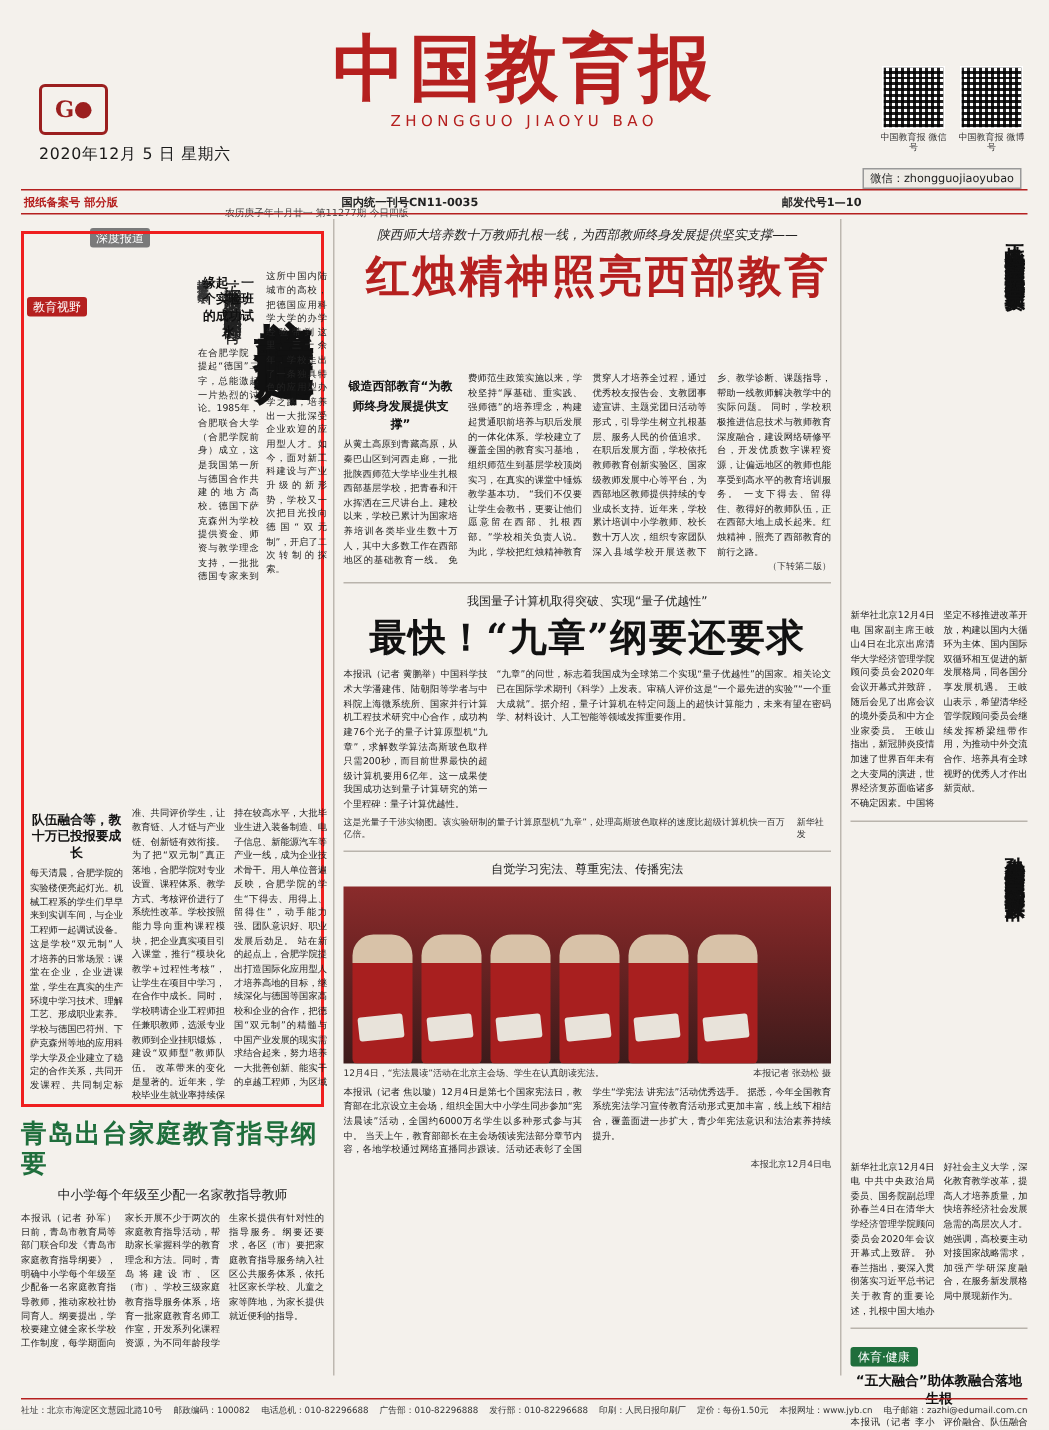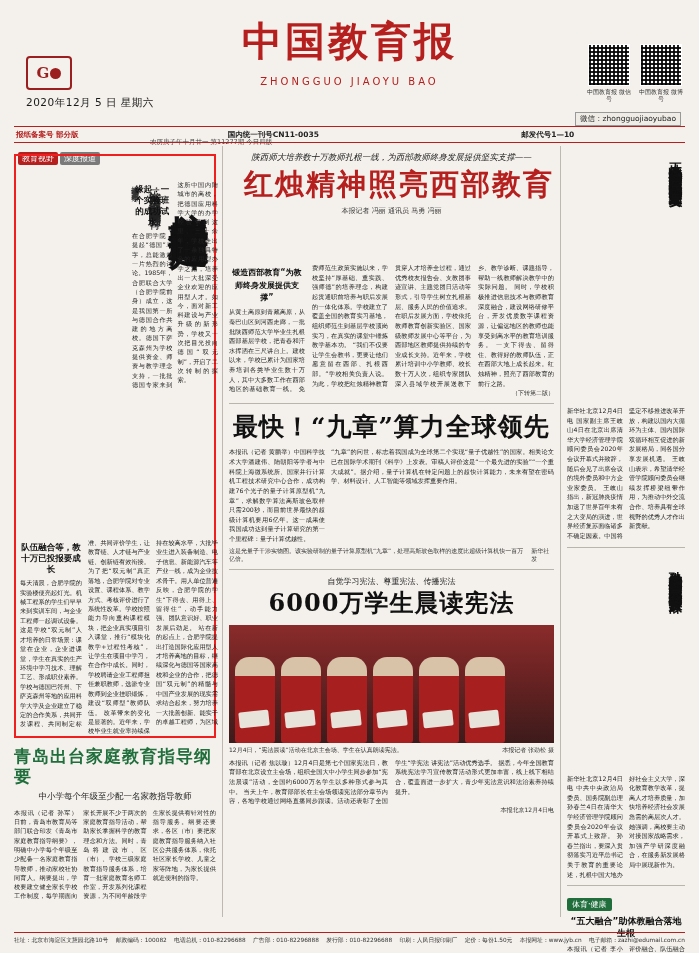--- a/index.html
+++ b/index.html
@@ -48,21 +48,21 @@
     position:absolute;left:150px;top:99px;
     font-size:6.5px;color:#444;
     line-height:1.15;
     white-space:nowrap;
     margin-top:40px;
   }
   .paper-title{
     position:absolute;left:0;right:0;top:14px;
     text-align:center;
     font-family:"DejaVu Serif",serif;
-    font-size:40px;
+    font-size:48px;
     font-weight:bold;
     color:#b5201f;
     letter-spacing:3px;
   }
   .paper-title-en{
     position:absolute;left:0;right:0;top:76px;
     text-align:center;
     font-size:10px;
     color:#b5201f;
     letter-spacing:3px;
@@ -118,21 +118,21 @@
     box-sizing:border-box;
     pointer-events:none;
   }
   .feature-head{
     display:flex;gap:2px;align-items:flex-start;
     padding:6px 4px 0 4px;
     height:22px;
   }
   .tag-red{
     background:#b5201f;color:#fff;font-size:8px;
-    padding:1px 4px;border-radius:2px;white-space:nowrap;
+    padding:1px 4px;border-radius:2px;white-space:nowrap;margin-top:46px;
   }
   .tag-grey{
     background:#7a7a7a;color:#fff;font-size:8px;
     padding:1px 4px;border-radius:2px;white-space:nowrap;
   }
   
   .vert-wrap{
     position:absolute;left:6px;top:34px;width:190px;height:520px;
     display:flex;flex-direction:row-reverse;
   }
@@ -385,57 +385,56 @@
       <div class="qingdao">
         <div class="qingdao-title">青岛出台家庭教育指导纲要</div>
         <div class="qingdao-sub">中小学每个年级至少配一名家教指导教师</div>
         <div class="qingdao-body">本报讯（记者 孙军）日前，青岛市教育局等部门联合印发《青岛市家庭教育指导纲要》，明确中小学每个年级至少配备一名家庭教育指导教师，推动家校社协同育人。纲要提出，学校要建立健全家长学校工作制度，每学期面向家长开展不少于两次的家庭教育指导活动，帮助家长掌握科学的教育理念和方法。同时，青岛将建设市、区（市）、学校三级家庭教育指导服务体系，培育一批家庭教育名师工作室，开发系列化课程资源，为不同年龄段学生家长提供有针对性的指导服务。纲要还要求，各区（市）要把家庭教育指导服务纳入社区公共服务体系，依托社区家长学校、儿童之家等阵地，为家长提供就近便利的指导。</div>
       </div>
     </div>
 
     <div class="colMid vline">
       <div class="kicker">陕西师大培养数十万教师扎根一线，为西部教师终身发展提供坚实支撑——</div>
       <div class="mid-head">红烛精神照亮西部教育</div>
-      <div class="byline">本报记者 冯丽   通讯员 马勇 冯丽</div>
       <div class="mid-cols">
         <div class="mid-sub">锻造西部教育“为教师终身发展提供支撑”</div>
         <div>从黄土高原到青藏高原，从秦巴山区到河西走廊，一批批陕西师范大学毕业生扎根西部基层学校，把青春和汗水挥洒在三尺讲台上。建校以来，学校已累计为国家培养培训各类毕业生数十万人，其中大多数工作在西部地区的基础教育一线。
 
 免费师范生政策实施以来，学校坚持“厚基础、重实践、强师德”的培养理念，构建起贯通职前培养与职后发展的一体化体系。学校建立了覆盖全国的教育实习基地，组织师范生到基层学校顶岗实习，在真实的课堂中锤炼教学基本功。
 
 “我们不仅要让学生会教书，更要让他们愿意留在西部、扎根西部。”学校相关负责人说。为此，学校把红烛精神教育贯穿人才培养全过程，通过优秀校友报告会、支教团事迹宣讲、主题党团日活动等形式，引导学生树立扎根基层、服务人民的价值追求。
 
 在职后发展方面，学校依托教师教育创新实验区、国家级教师发展中心等平台，为西部地区教师提供持续的专业成长支持。近年来，学校累计培训中小学教师、校长数十万人次，组织专家团队深入县域学校开展送教下乡、教学诊断、课题指导，帮助一线教师解决教学中的实际问题。
 
 同时，学校积极推进信息技术与教师教育深度融合，建设网络研修平台，开发优质数字课程资源，让偏远地区的教师也能享受到高水平的教育培训服务。
 
 一支下得去、留得住、教得好的教师队伍，正在西部大地上成长起来。红烛精神，照亮了西部教育的前行之路。</div>
         <div class="cont-note">（下转第二版）</div>
       </div>
 
       <div class="rule"></div>
 
-      <div class="quantum-head">最快！“九章”算力全球领先</div>
+      <div class="quantum-kicker">我国量子计算机取得突破、实现“量子优越性”</div>
+      <div class="quantum-head">最快！“九章”纲要还要求</div>
 
 
       <div style="display:flex;gap:6px;margin-top:4px;">
         <div style="flex:0 0 96px" class="q-left">本报讯（记者 黄鹏举）中国科学技术大学潘建伟、陆朝阳等学者与中科院上海微系统所、国家并行计算机工程技术研究中心合作，成功构建76个光子的量子计算原型机“九章”，求解数学算法高斯玻色取样只需200秒，而目前世界最快的超级计算机要用6亿年。这一成果使我国成功达到量子计算研究的第一个里程碑：量子计算优越性。</div>
         <div style="flex:1">
           <div class="q-left">“九章”的问世，标志着我国成为全球第二个实现“量子优越性”的国家。相关论文已在国际学术期刊《科学》上发表。审稿人评价这是“一个最先进的实验”“一个重大成就”。据介绍，量子计算机在特定问题上的超快计算能力，未来有望在密码学、材料设计、人工智能等领域发挥重要作用。</div>
         </div>
       </div>
       <div class="photo-cap">
         <span>这是光量子干涉实物图。该实验研制的量子计算原型机“九章”，处理高斯玻色取样的速度比超级计算机快一百万亿倍。</span>
         <span>新华社发</span>
       </div>
 
       <div class="rule"></div>
 
       <div class="sixk-kicker">自觉学习宪法、尊重宪法、传播宪法</div>
-      <div class="sixk-head">6000万学生晨读宪法</div>
 
       <div class="photo-students">
         <div class="stu" style="left:6px"></div>
         <div class="stu" style="left:52px"></div>
         <div class="stu" style="left:98px"></div>
         <div class="stu" style="left:144px"></div>
         <div class="stu" style="left:190px"></div>
         <div class="stu" style="left:236px"></div>
       </div>
       <div class="photo-cap">

